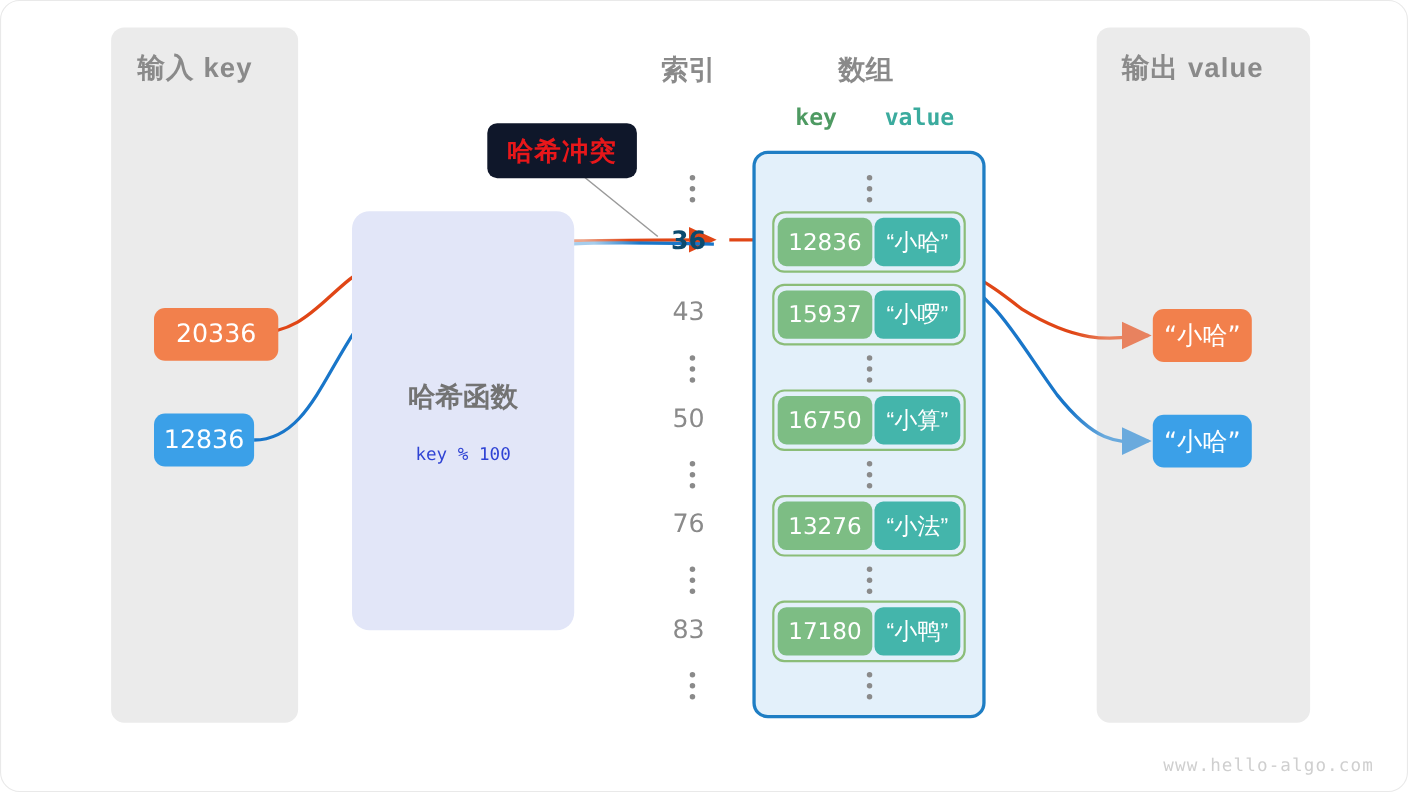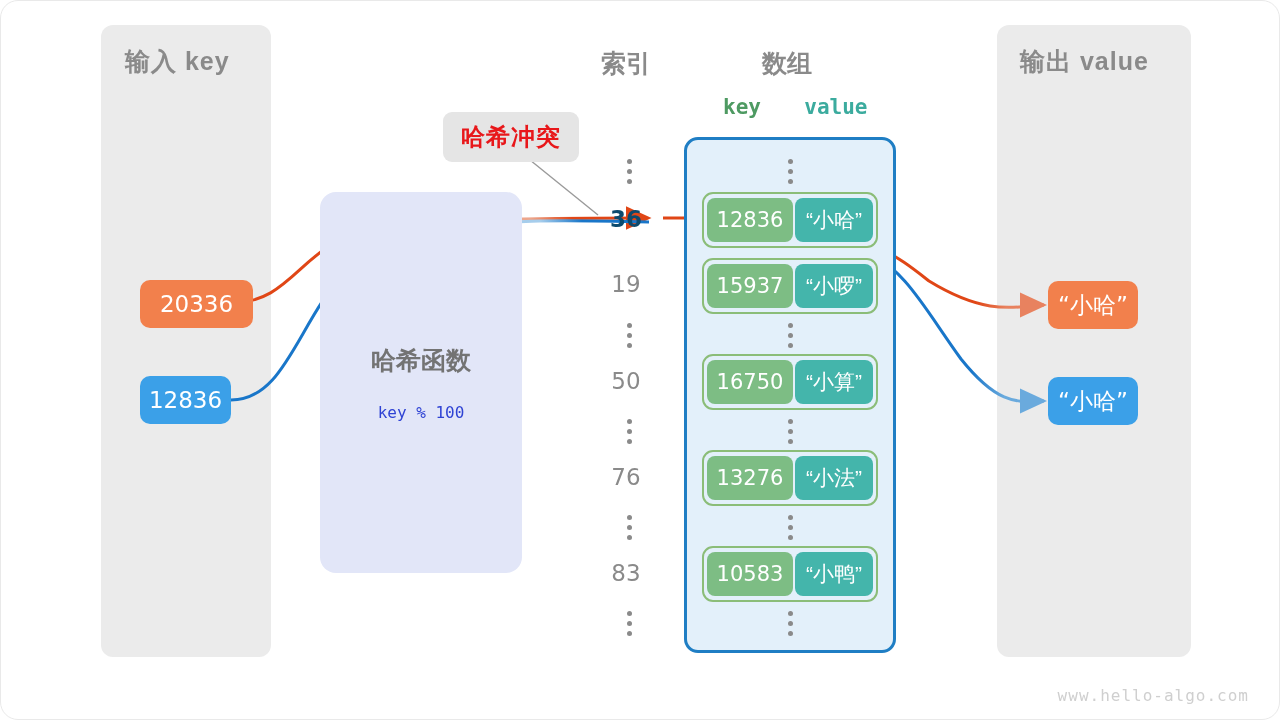--- a/index.html
+++ b/index.html
@@ -168,21 +168,21 @@
   .hash-expr {
     color: #2f43d4;
     font-family: "DejaVu Sans Mono", "Liberation Mono", monospace;
     font-size: 16px;
   }
 
   .collision {
     position: absolute;
     left: 442px;
     top: 111px;
-    background: #e5e5e5;
+    background: #0f172a;
     border-radius: 9px;
     padding: 9px 18px;
     color: #e8171a;
     font-size: 24px;
     font-weight: bold;
     letter-spacing: 1px;
   }
 
   .watermark {
     position: absolute;
@@ -284,21 +284,21 @@
 
   <div class="chip orange" style="left:1047px; top:280px; width:90px; height:48px;">“小哈”</div>
   <div class="chip blue" style="left:1047px; top:376px; width:90px; height:48px;">“小哈”</div>
 
   <div class="vdots" style="left:618px; top:158px;">
       <i></i>
       <i></i>
       <i></i>
     </div>
   <div class="index-label hl" style="left:595px; top:205px;">36</div>
-  <div class="index-label" style="left:595px; top:270px;">19</div>
+  <div class="index-label" style="left:595px; top:270px;">43</div>
   <div class="vdots" style="left:618px; top:322px;">
       <i></i>
       <i></i>
       <i></i>
     </div>
   <div class="index-label" style="left:595px; top:367px;">50</div>
   <div class="vdots" style="left:618px; top:418px;">
       <i></i>
       <i></i>
       <i></i>
@@ -354,21 +354,21 @@
     <span class="cell-val">“小法”</span>
   </div>
 
   <div class="vdots" style="left:779px; top:514px;">
       <i></i>
       <i></i>
       <i></i>
     </div>
 
   <div class="pair" style="left:701px; top:545px; width:176px; height:56px;">
-    <span class="cell-key">10583</span>
+    <span class="cell-key">17180</span>
     <span class="cell-val">“小鸭”</span>
   </div>
 
   <div class="vdots" style="left:779px; top:610px;">
       <i></i>
       <i></i>
       <i></i>
     </div>
 
   <div class="watermark">www.hello-algo.com</div>

